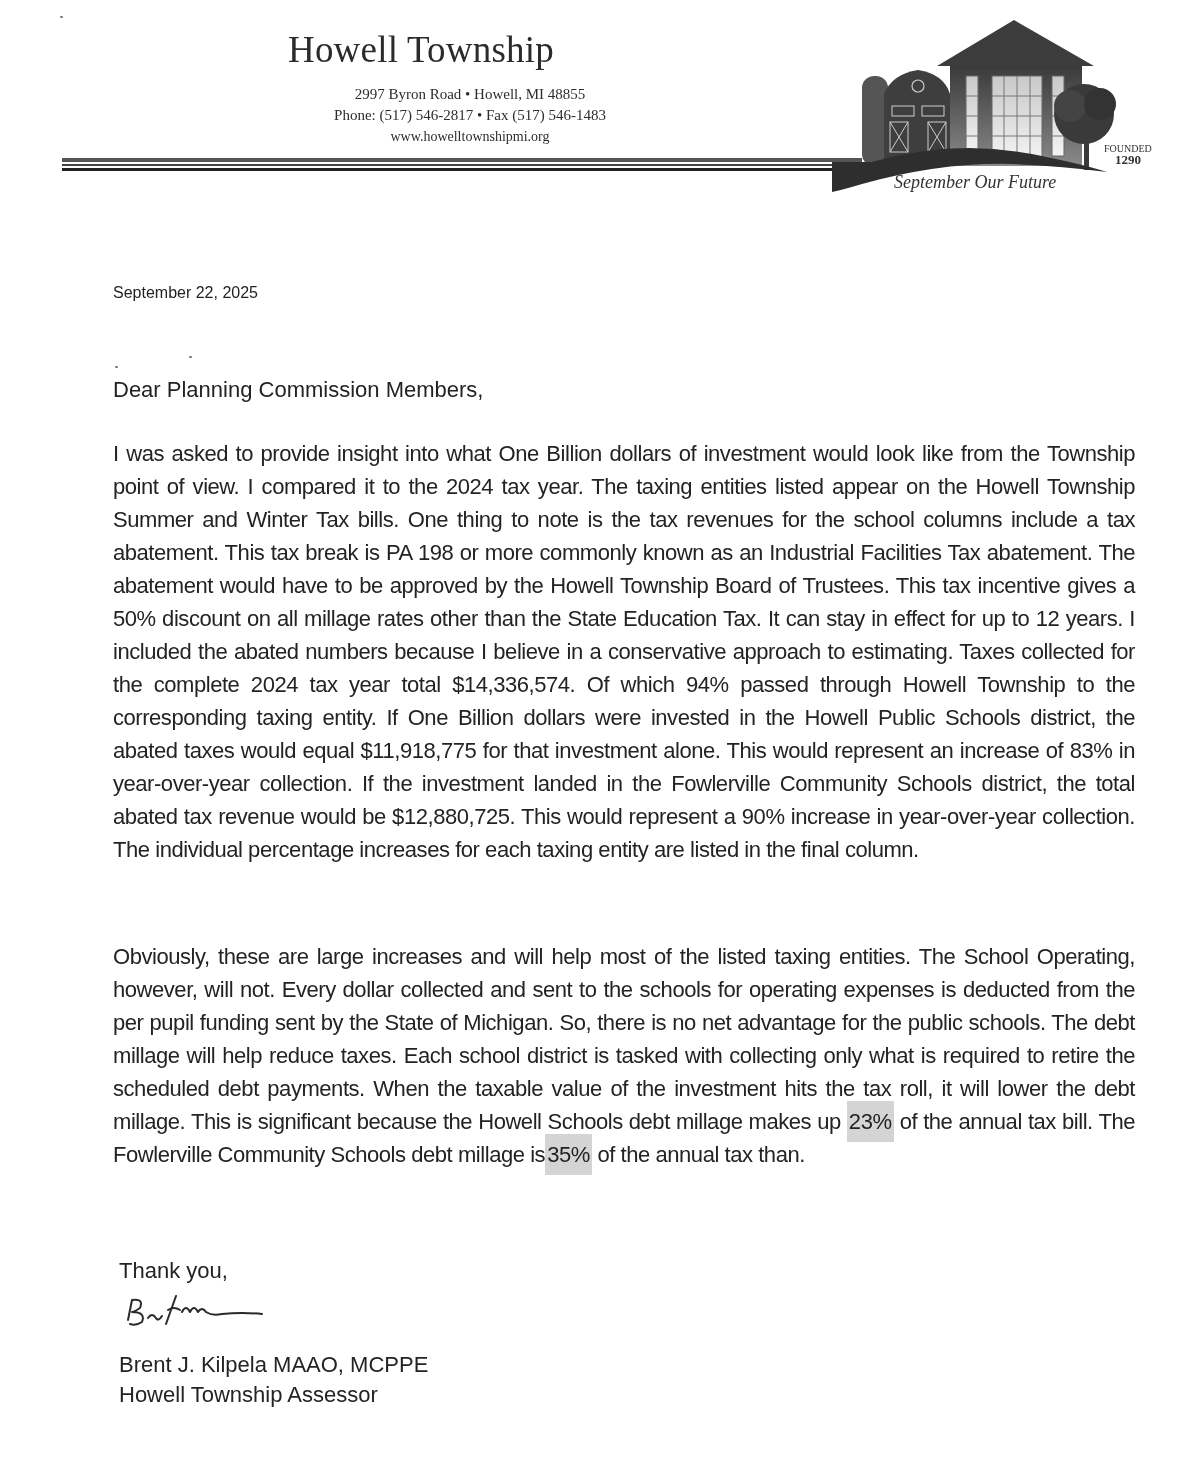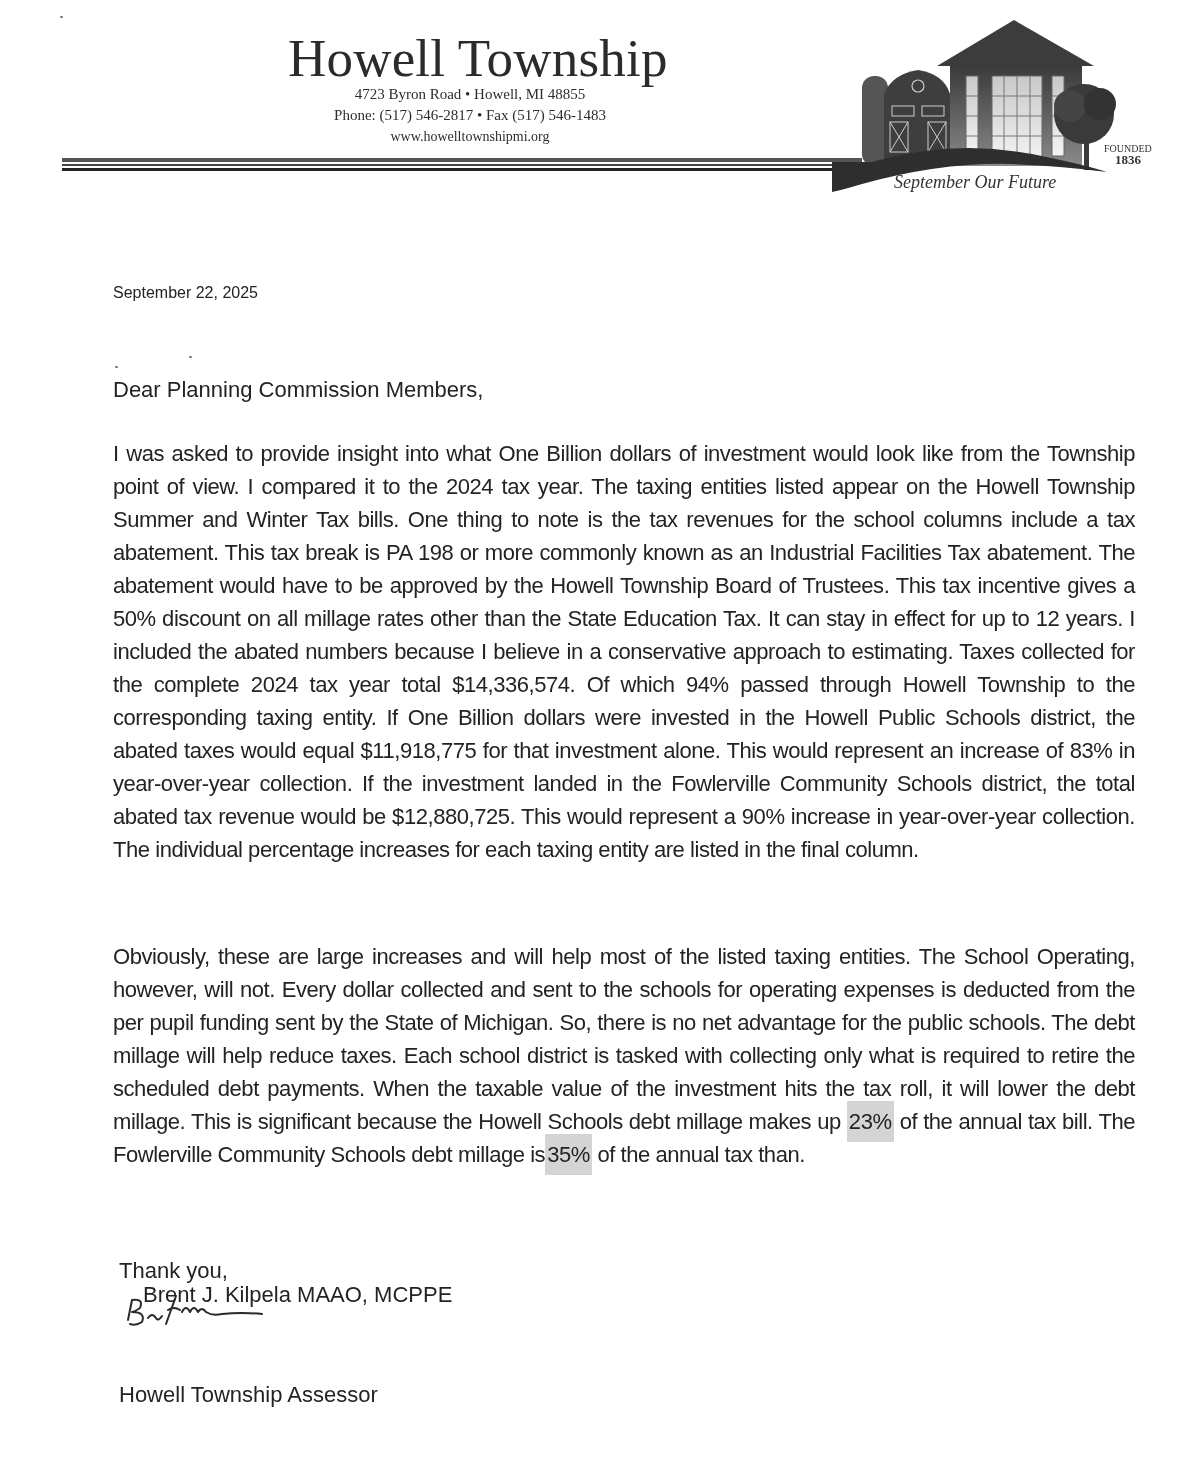--- a/index.html
+++ b/index.html
@@ -1,18 +1,18 @@
 <!DOCTYPE html>
 <html><head>
 <meta charset="utf-8">
 <style>
   html, body { margin: 0; padding: 0; background: #ffffff; }
   body { width: 1200px; height: 1475px; position: relative; overflow: hidden; color: #1e1e1e; }
   .letterhead { position: absolute; left: 0; top: 0; width: 1200px; height: 220px; }
-  .org-name { position: absolute; left: 288px; top: 28px; font-family: "Liberation Serif", "DejaVu Serif", serif; font-size: 53px; color: #2b2b2b; letter-spacing: 0.2px; white-space: nowrap; }
+  .org-name { position: absolute; left: 288px; top: 28px; font-family: "Liberation Serif", "DejaVu Serif", serif; font-size: 37px; color: #2b2b2b; letter-spacing: 0.2px; white-space: nowrap; }
   .addr { position: absolute; left: 270px; width: 400px; text-align: center; font-family: "Liberation Serif", "DejaVu Serif", serif; color: #2d2d2d; white-space: nowrap; }
   .addr1 { top: 86px; font-size: 15px; }
   .addr2 { top: 107px; font-size: 15px; }
   .addr3 { top: 129px; font-size: 14px; }
   .rule { position: absolute; left: 62px; width: 800px; background: #333; }
   .rule1 { top: 158px; height: 4px; background: #555; }
   .rule2 { top: 164px; height: 1.5px; background: #444; }
   .rule3 { top: 168px; height: 2.5px; background: #222; }
   .logo { position: absolute; left: 832px; top: 14px; width: 340px; height: 186px; }
   .founded { position: absolute; left: 1104px; top: 143px; font-family: "Liberation Serif", "DejaVu Serif", serif; font-size: 10px; color: #333; text-align: center; line-height: 11px; }
@@ -22,30 +22,30 @@
   .body-text { position: absolute; left: 113px; width: 1022px; font-family: "Liberation Sans", "DejaVu Sans", sans-serif; color: #232323; }
   .date { top: 284px; font-size: 16px; }
   .salutation { top: 377px; font-size: 22px; }
   .para { font-size: 22px; line-height: 33px; text-align: justify; }
   .p1 { top: 437px; letter-spacing: -0.45px; }
   .p2 { top: 940px; letter-spacing: -0.45px; }
   .hl { background: #d4d4d4; padding: 8px 2px; }
 
   .closing { top: 1258px; font-size: 22px; left: 119px; }
   .signature { position: absolute; left: 122px; top: 1290px; width: 150px; height: 44px; }
-  .signer-name { top: 1282px; font-size: 22px; left: 119px; margin-left: 24px; }
+  .signer-name { top: 1352px; font-size: 22px; left: 119px; }
   .signer-title { top: 1382px; font-size: 22px; left: 119px; }
   .speck { position: absolute; width: 3px; height: 2px; background: #777; border-radius: 1px; }
 </style>
 </head>
 <body>
 
 <div class="letterhead">
   <div class="org-name">Howell Township</div>
-  <div class="addr addr1">4723 Byron Road • Howell, MI 48855</div>
+  <div class="addr addr1">2997 Byron Road • Howell, MI 48855</div>
   <div class="addr addr2">Phone: (517) 546-2817 • Fax (517) 546-1483</div>
   <div class="addr addr3">www.howelltownshipmi.org</div>
   <div class="rule rule1"></div>
   <div class="rule rule2"></div>
   <div class="rule rule3"></div>
 
   <svg class="logo" viewBox="0 0 340 186">
     <defs>
       <linearGradient id="bldg" x1="0" y1="0" x2="0" y2="1">
         <stop offset="0" stop-color="#3a3a3a"></stop>
@@ -97,21 +97,21 @@
 
     <circle cx="252" cy="100" r="30" fill="#3a3a3a"></circle>
     <circle cx="238" cy="92" r="16" fill="#444"></circle>
     <circle cx="268" cy="90" r="16" fill="#333"></circle>
     <rect x="252" y="120" width="5" height="36" fill="#3a3a3a"></rect>
 
     <path d="M0,148 L40,148 Q120,125 200,140 Q250,150 275,158 Q230,152 180,150 Q110,148 30,170 Q10,176 0,178 Z" fill="#2e2e2e"></path>
   </svg>
   <div class="founded">
     <div>FOUNDED</div>
-    <div class="yr">1836</div>
+    <div class="yr">1290</div>
   </div>
   <div class="tagline">September Our Future</div>
 </div>
 
 <div class="speck" style="left:60px;top:16px;"></div>
 <div class="speck" style="left:115px;top:366px;"></div>
 <div class="speck" style="left:189px;top:356px;"></div>
 
 <div class="body-text date">September 22, 2025</div>
 <div class="body-text salutation">Dear Planning Commission Members,</div>

